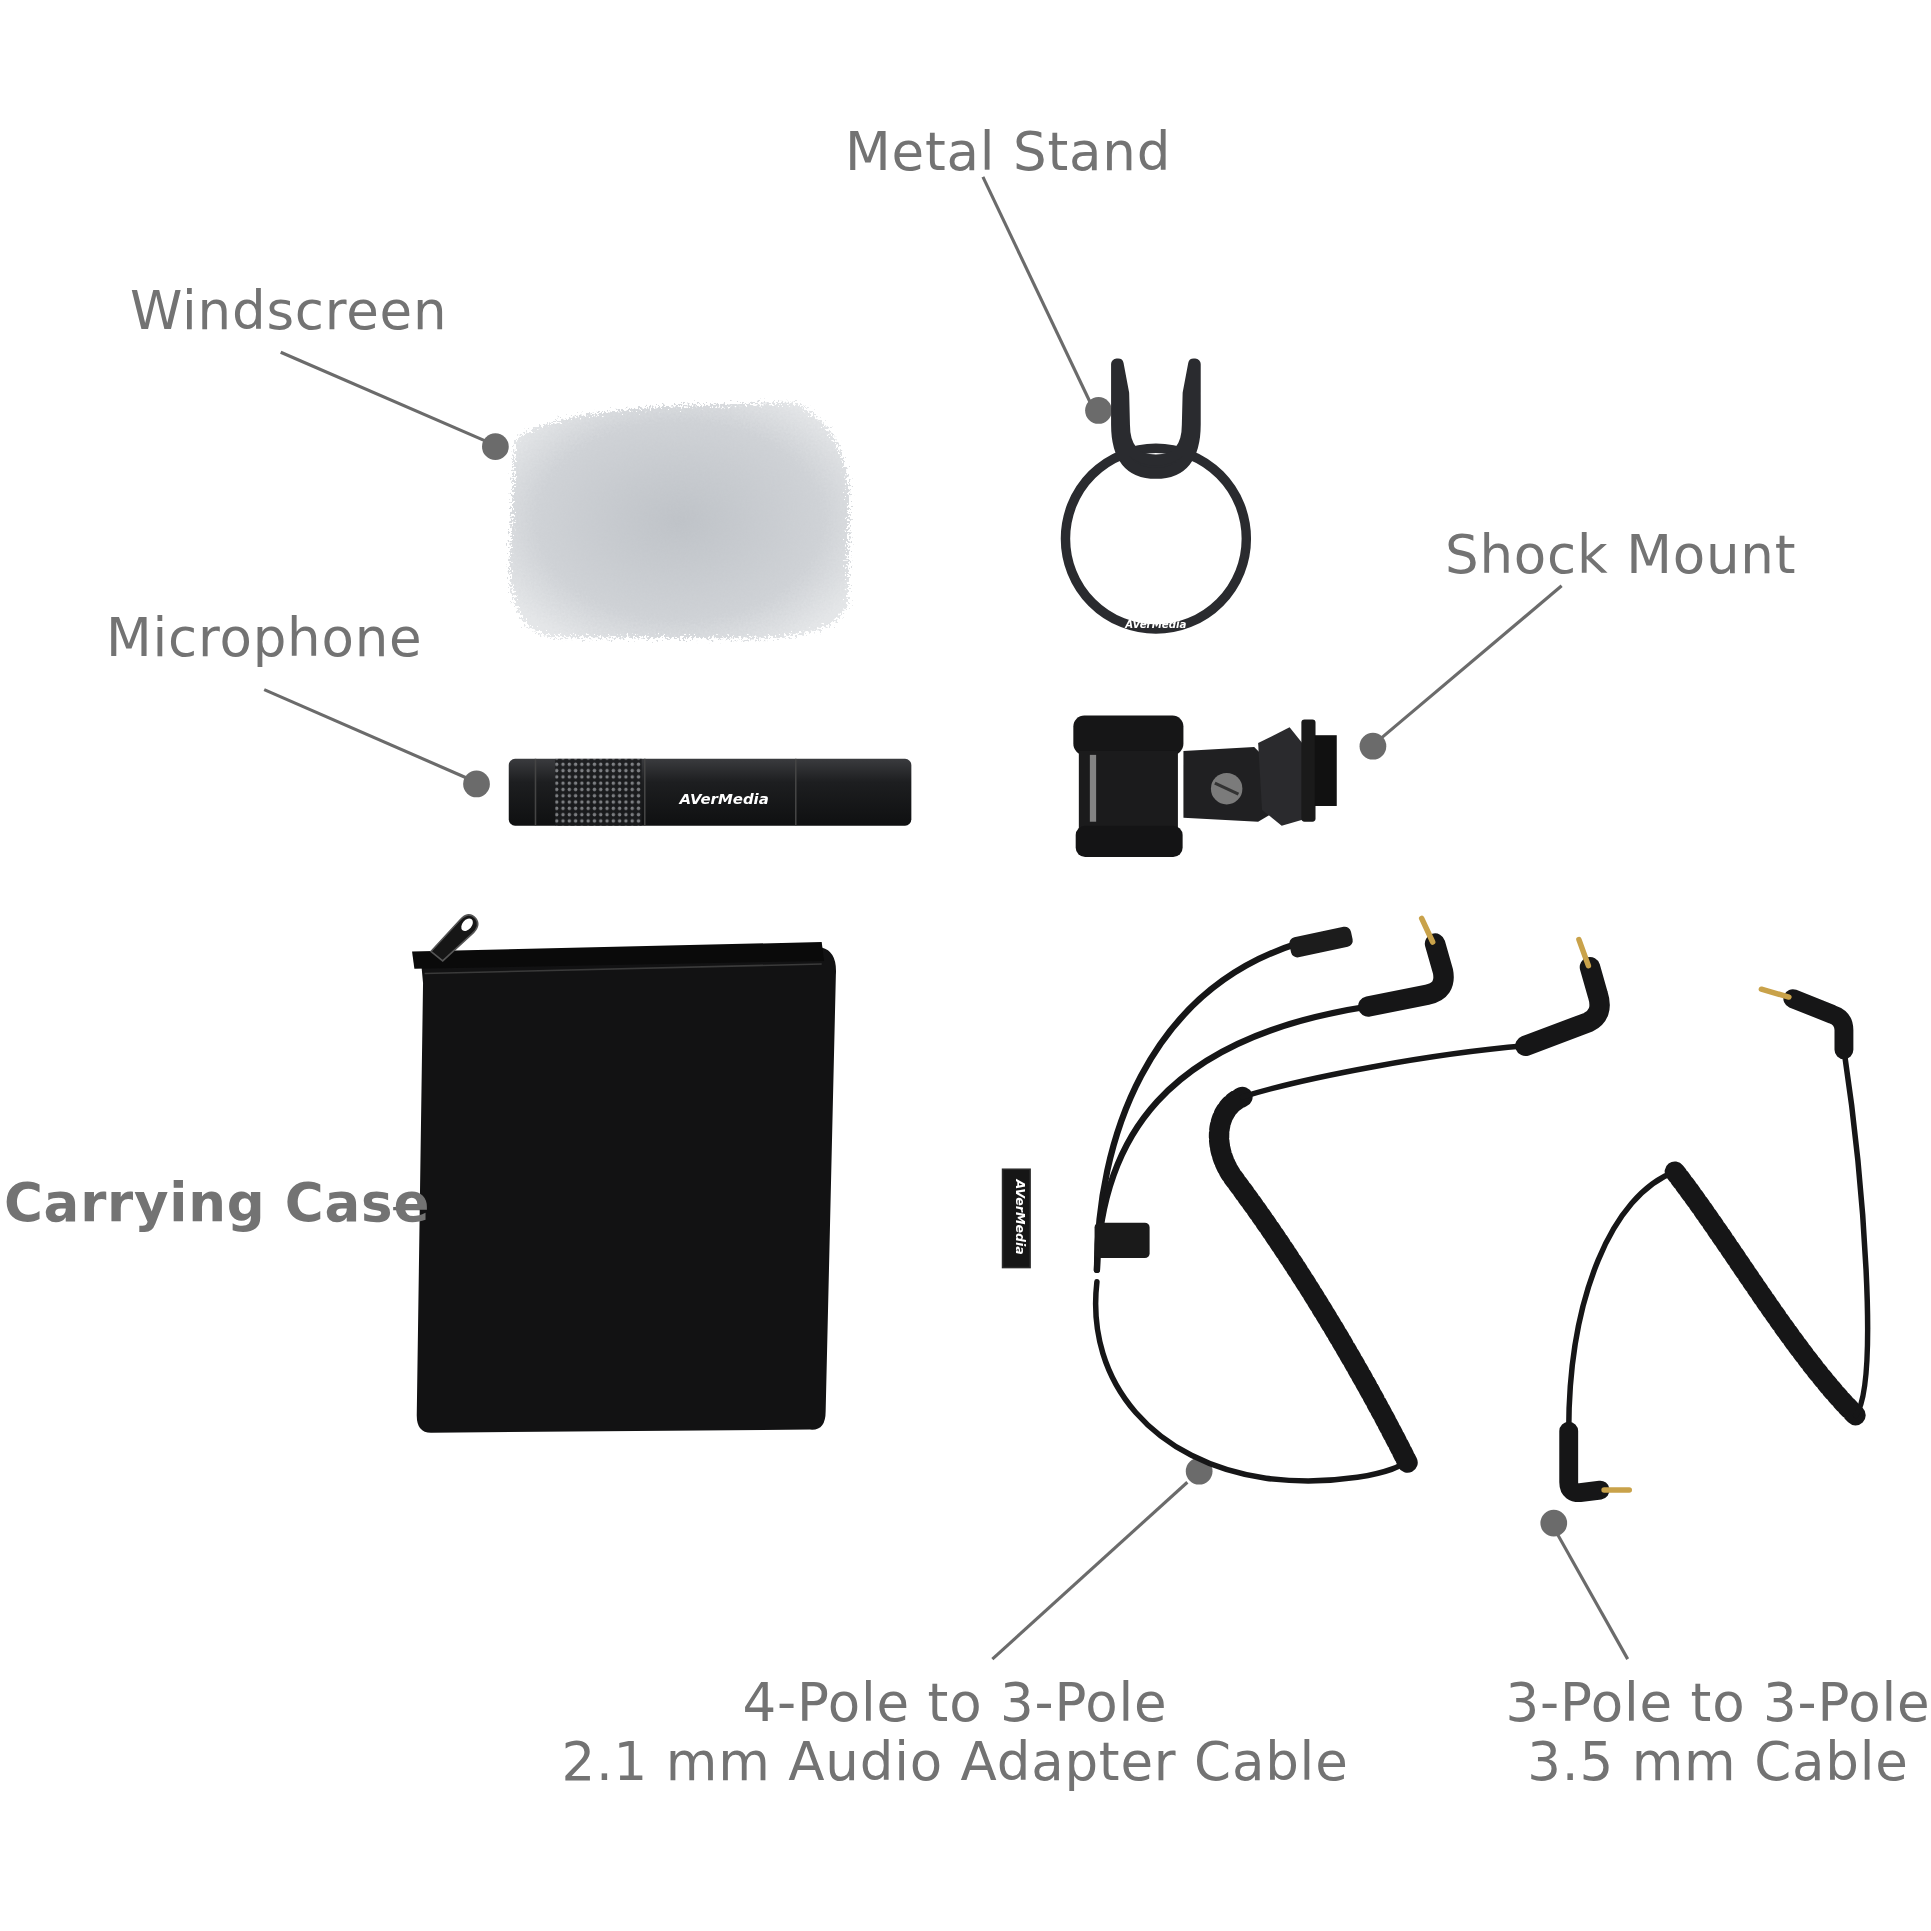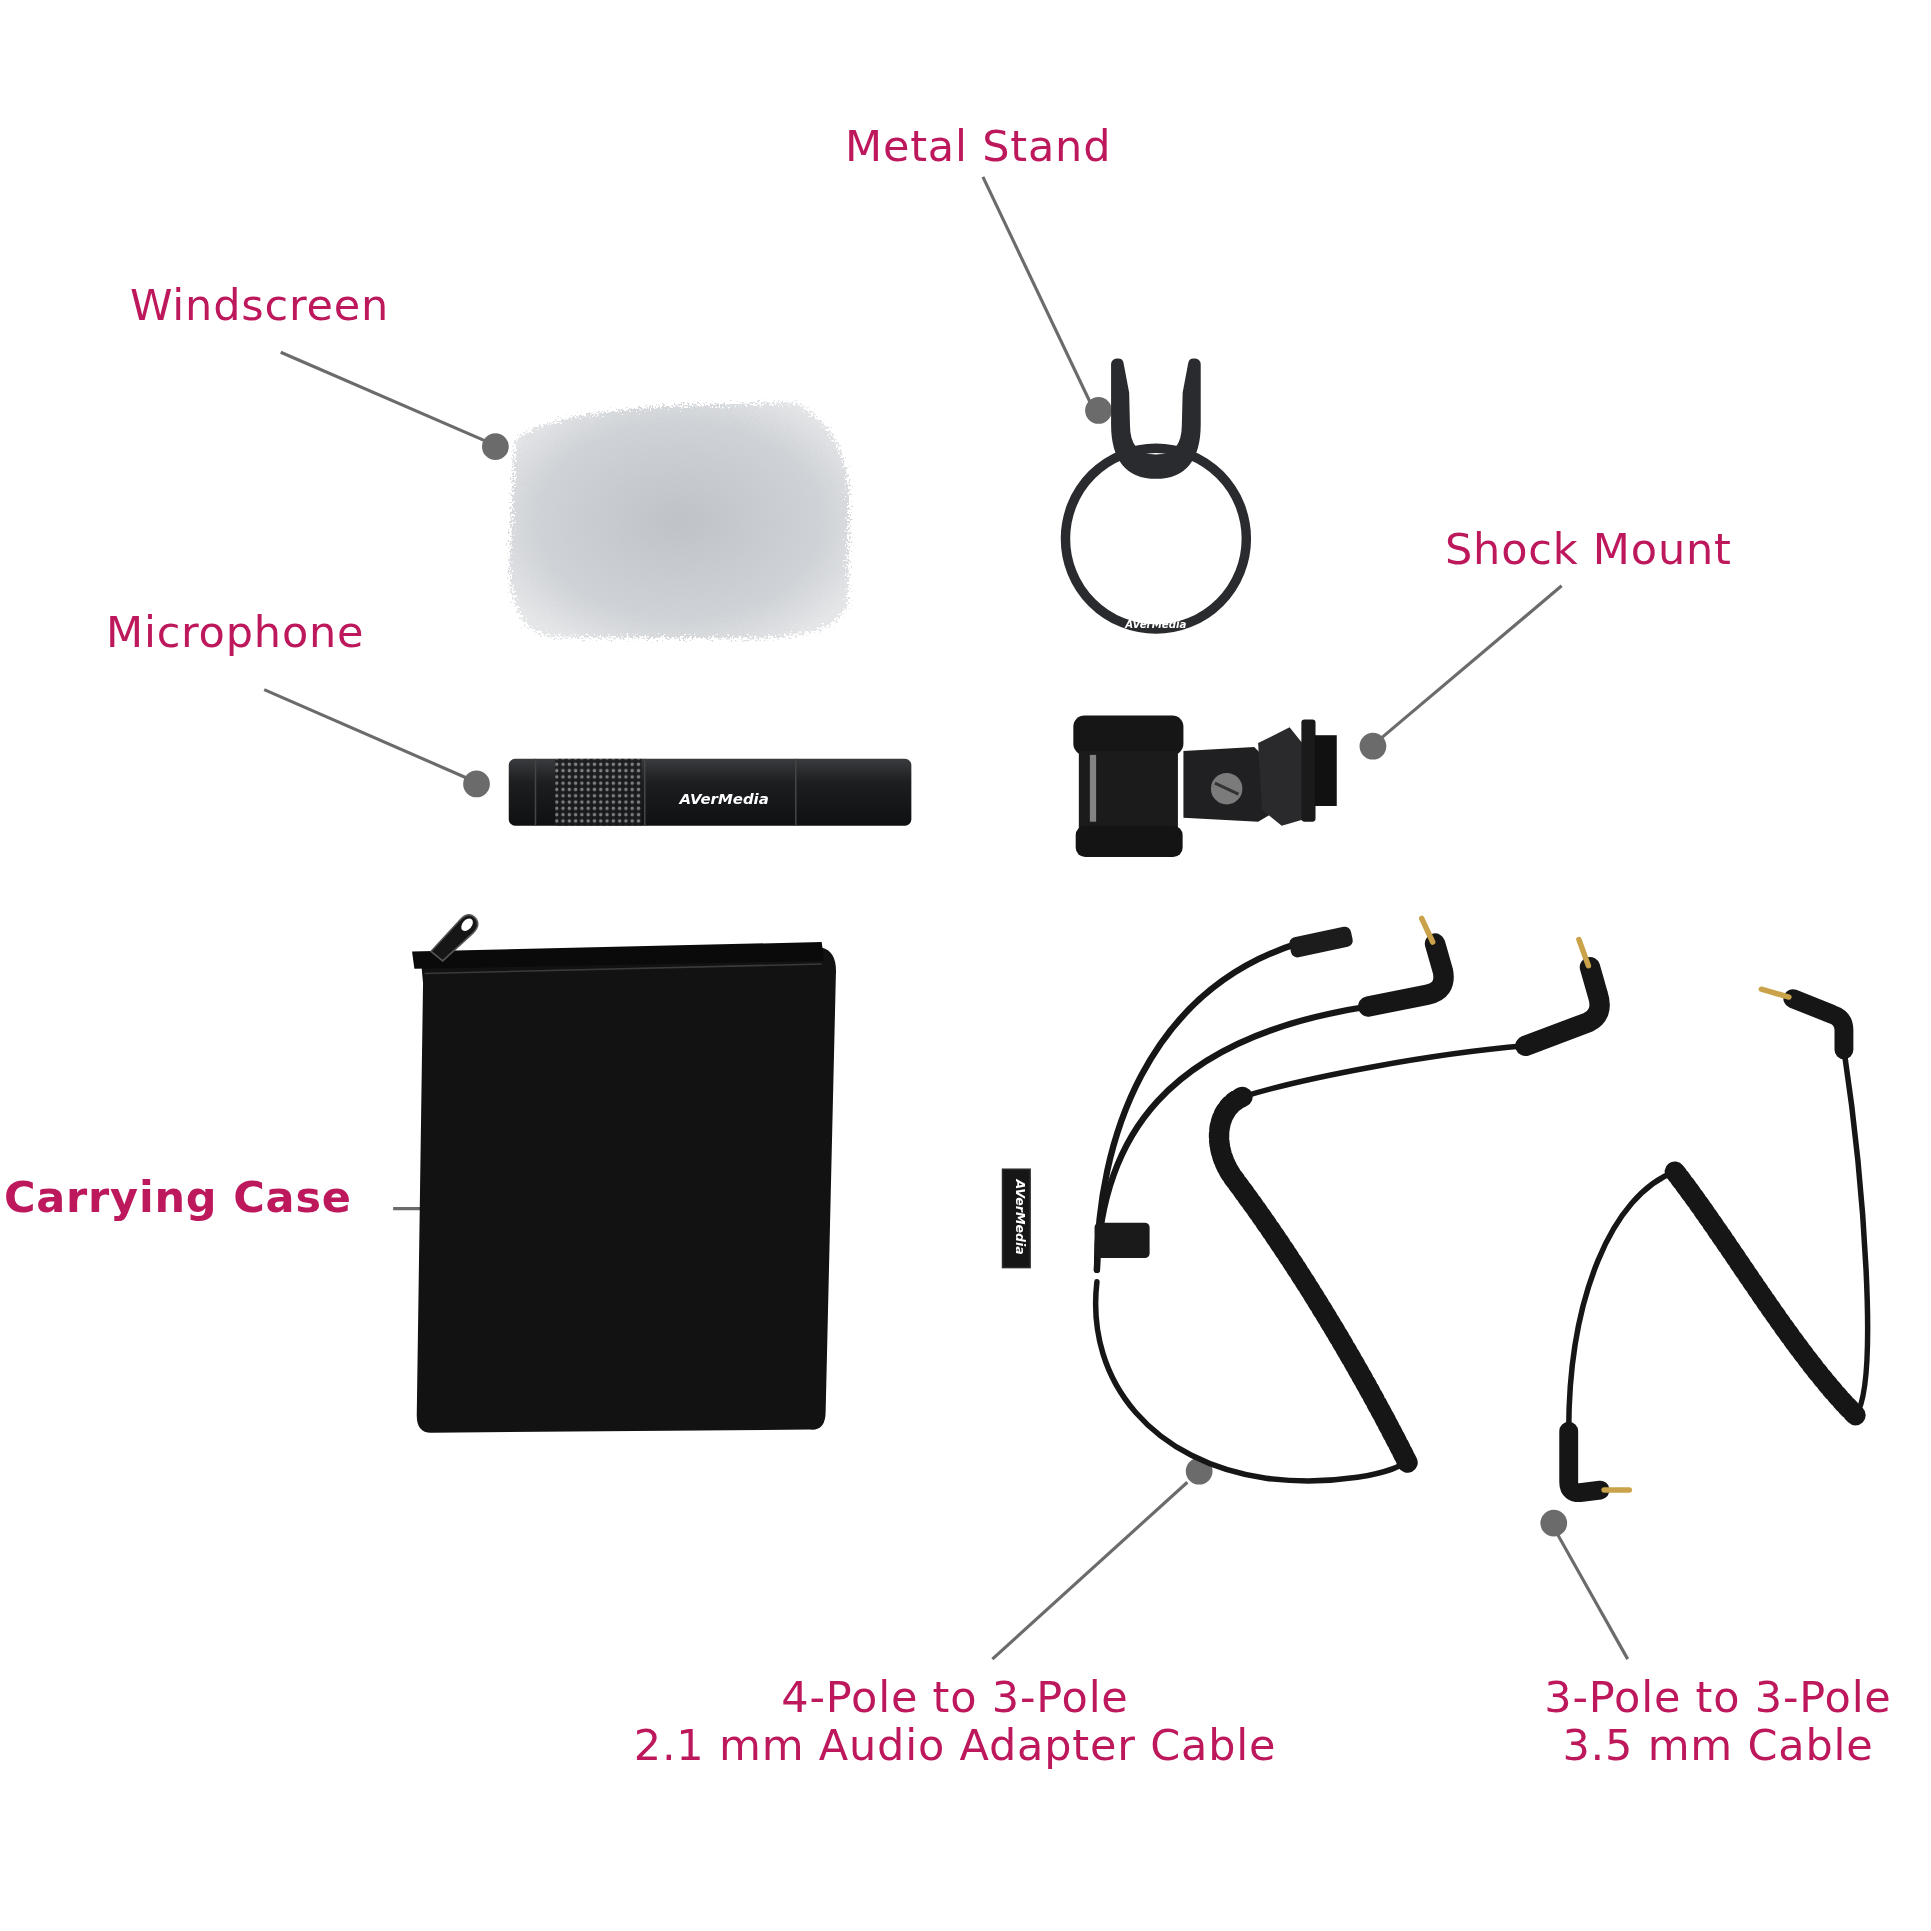--- a/index.html
+++ b/index.html
@@ -1,19 +1,19 @@
 <!DOCTYPE html>
 <html style="font-size:12.6px"><head>
 <meta charset="utf-8">
 <style>
   html, body { margin: 0; padding: 0; background: #ffffff; }
   body { width: 1932px; height: 1932px; position: relative; overflow: hidden;
          font-family: "DejaVu Sans", sans-serif; }
   .canvas { position: absolute; left: 0; top: 0; width: 1932px; height: 1932px; }
-  .label { position: absolute; color: #be185d; font-size: 43px; line-height: 1.12;
+  .label { position: absolute; color: #737373; font-size: 53px; line-height: 1.12;
            font-family: "DejaVu Sans", sans-serif; letter-spacing: 0.8px; white-space: nowrap; }
   .label.center { text-align: center; margin-top: 8px; }
   .line-block span { display: block; }
   svg.art { position: absolute; left: 0; top: 0; }
 </style>
 </head>
 <body>
 
 <div class="canvas">
 

